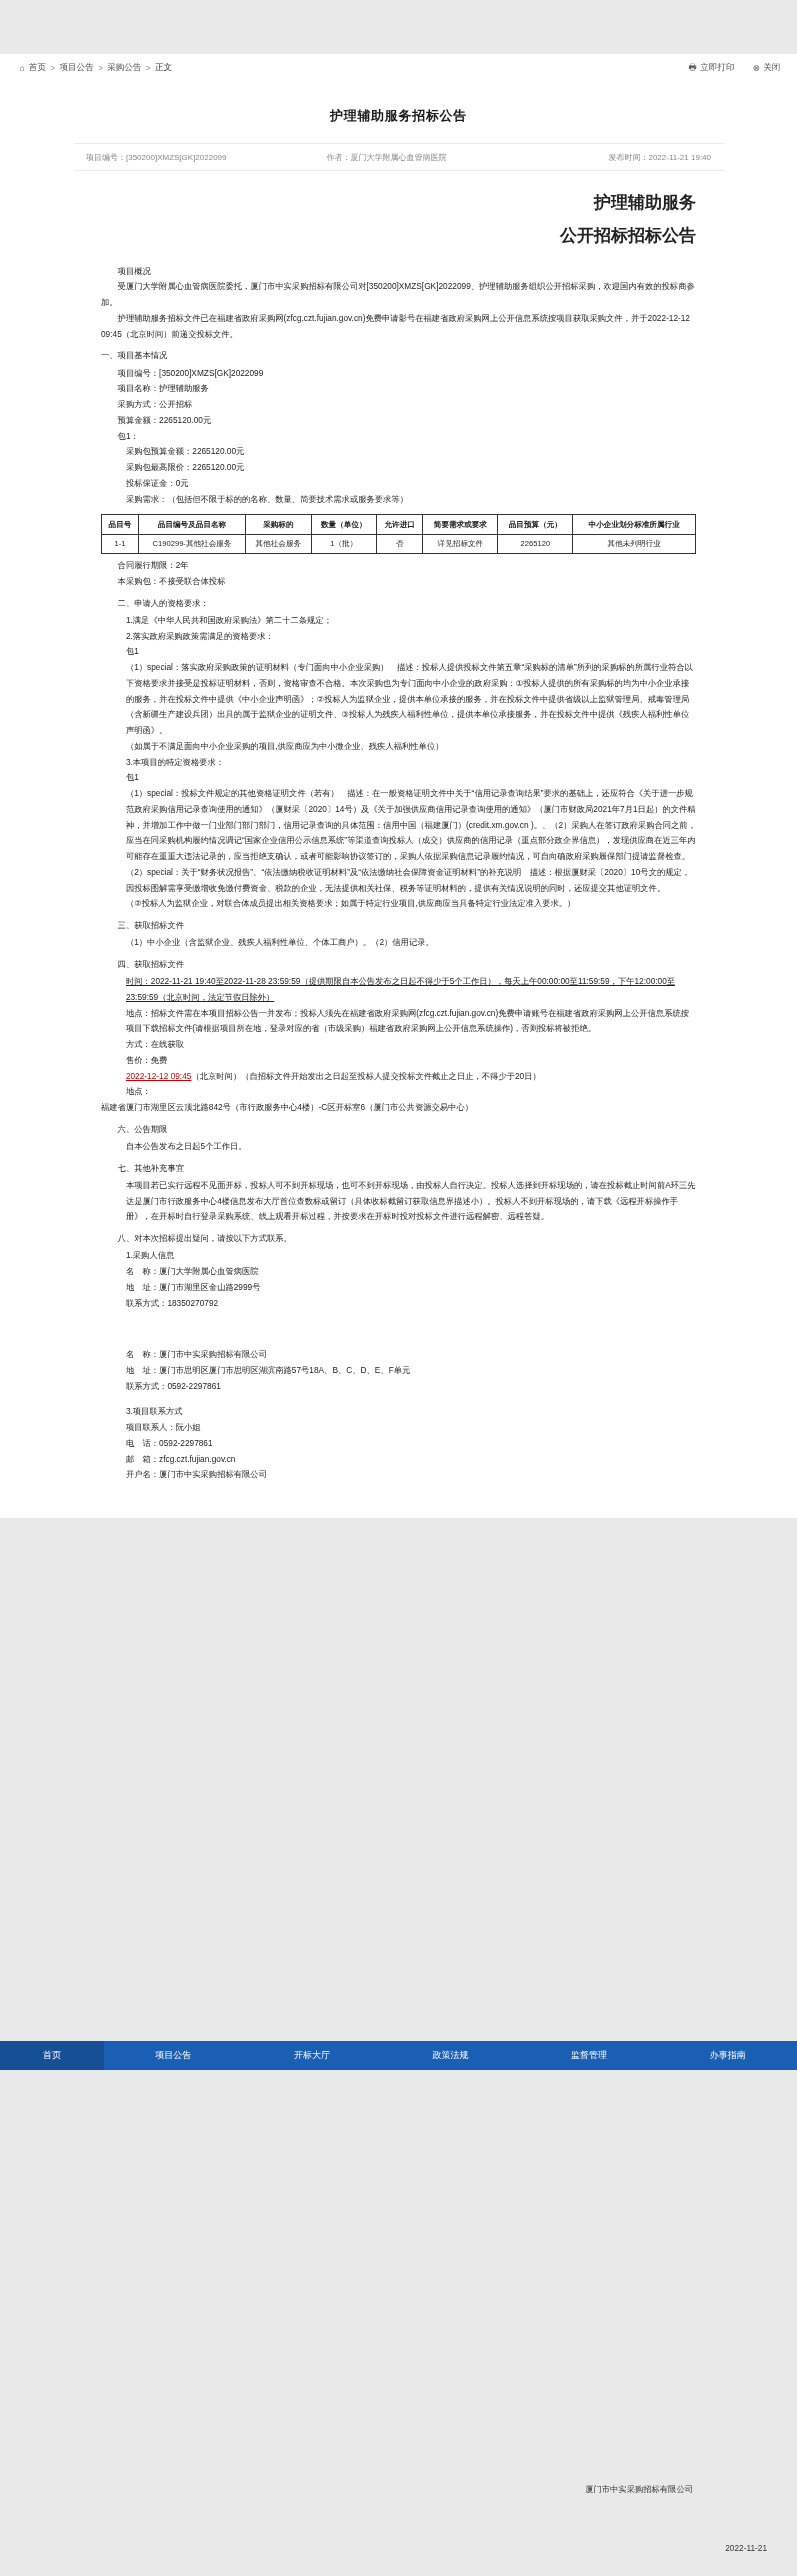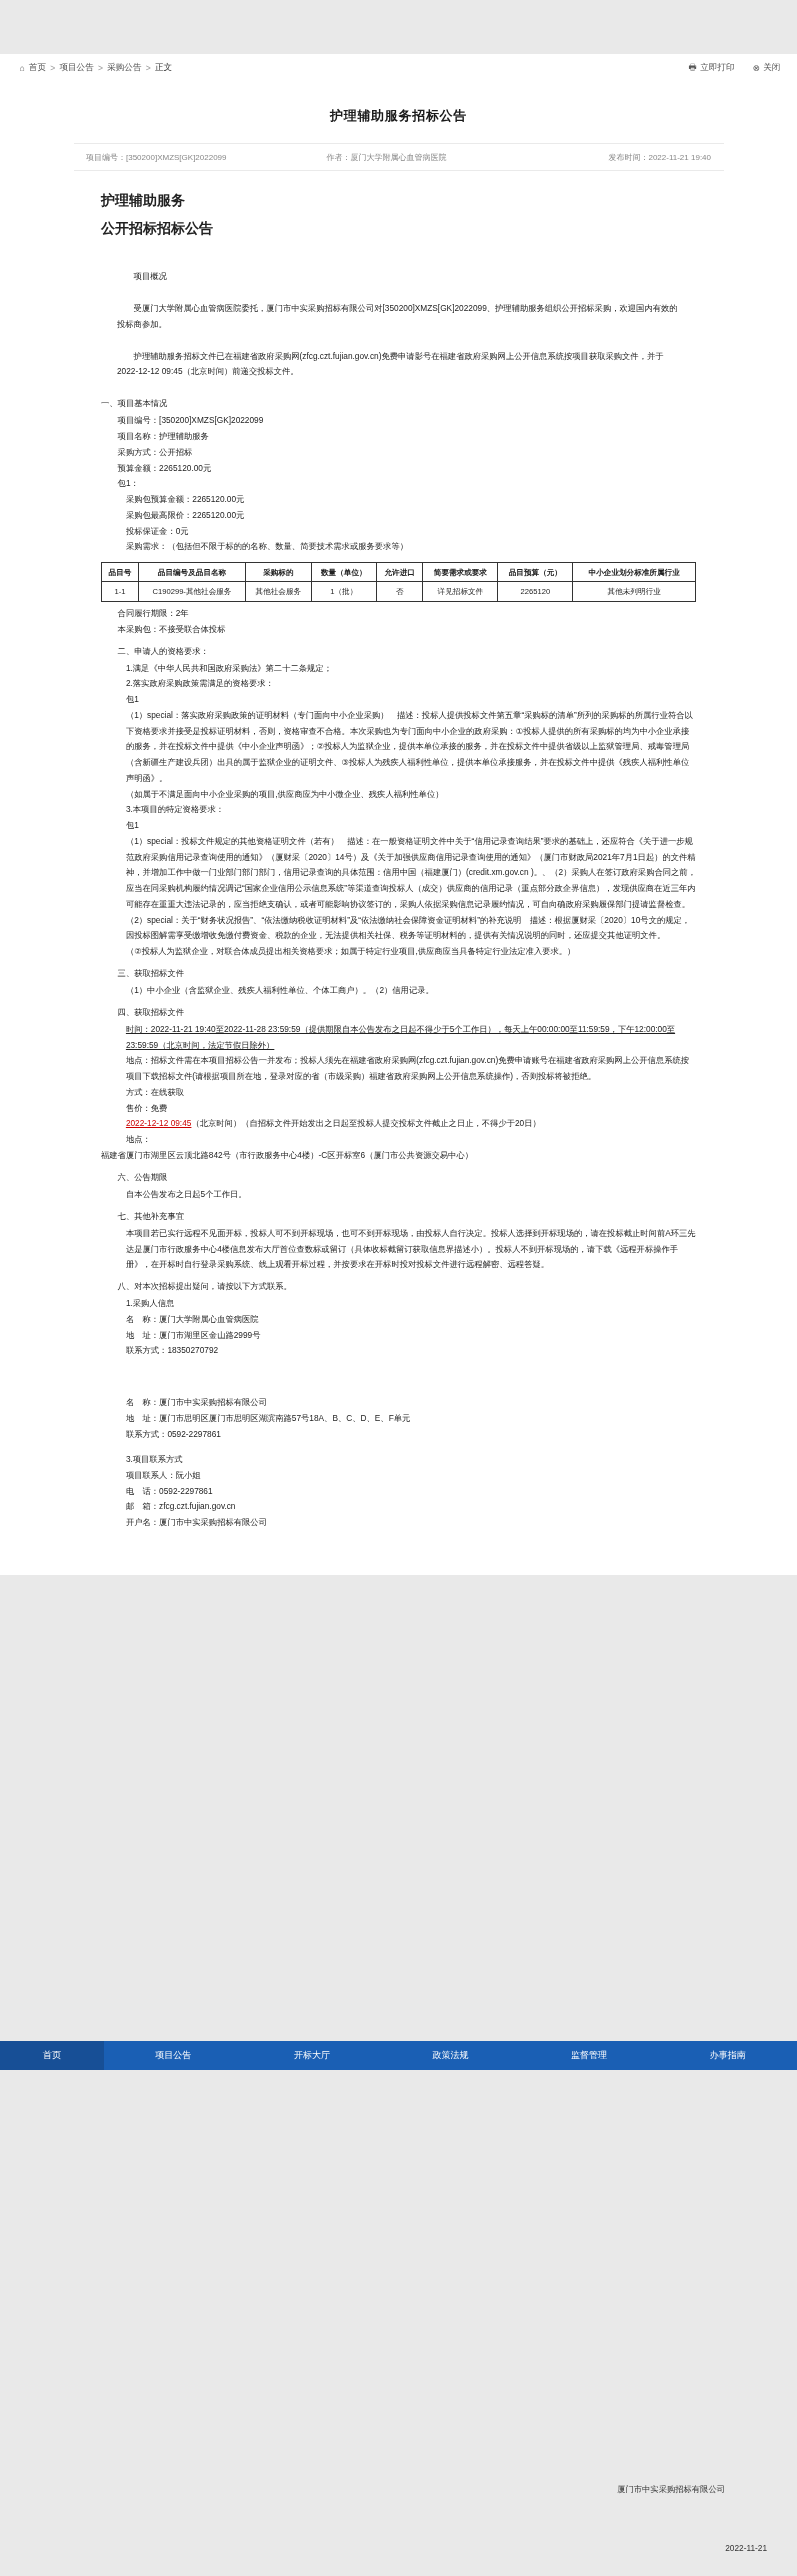--- a/index.html
+++ b/index.html
@@ -4,43 +4,43 @@
 <style>
   html,body{margin:0;padding:0;background:#e9e9e9;}
   body{font-family:"Liberation Sans","DejaVu Sans",sans-serif;color:#222;}
   .page{width:797px;min-height:2576px;position:relative;background:#e9e9e9;}
   .topbar{position:absolute;left:0;top:54px;width:797px;height:28px;background:#ffffff;border-bottom:0.7px solid #e2e2e2;display:flex;align-items:center;}
   .crumb{margin-left:19.4px;font-size:8.6px;color:#555;display:flex;align-items:center;gap:4.2px;}
   .crumb .sep{color:#999;}
   .crumb .cur{color:#333;}
   .topbar-right{margin-left:auto;margin-right:16.6px;display:flex;align-items:center;gap:18px;font-size:8.6px;color:#555;}
   .topbar-right .item{display:flex;align-items:center;gap:3.5px;}
-  .sheet{position:absolute;left:0;top:82px;width:797px;background:#ffffff;padding-bottom:44px;}
+  .sheet{position:absolute;left:0;top:82px;width:797px;background:#ffffff;padding-bottom:35px;}
   .doc-title{text-align:center;font-size:13px;font-weight:bold;color:#1a1a1a;padding-top:25px;letter-spacing:0.7px;}
   .meta{margin:18px auto 0;width:650px;border-top:0.7px solid #eaeaea;border-bottom:0.7px solid #eaeaea;padding:7.6px 0;display:flex;font-size:8px;color:#888;}
   .meta div{flex:1;text-align:left;}
   .meta .m1{text-align:left;padding-left:12.5px;flex:1.25;}
   .meta .m3{text-align:right;padding-right:12.5px;}
   .body-area{width:595px;margin:0 auto;padding-top:18px;font-size:8.3px;line-height:1.9;color:#222;}
-  .big-c{text-align:left;font-size:14px;font-weight:bold;line-height:1.7;margin-bottom:4.2px;}
-  .p{margin:16px;text-indent:2em;}
+  .big-c{text-align:right;font-size:17px;font-weight:bold;line-height:1.7;margin-bottom:4.2px;}
+  .p{margin:0;text-indent:2em;}
   .p-n{margin:0;}
   .sec{margin-top:6px;margin-bottom:1.4px;font-family:Liberation Mono, monospace;}
   .ind1{padding-left:2em;}
   .ind2{padding-left:3em;}
   .ul{text-decoration:underline;}
   .red{color:#c00;}
   .gap{height:8.3px;}
   table.bid{width:100%;border-collapse:collapse;margin:7px 0 4.2px;font-size:7.6px;}
   table.bid th,table.bid td{border:0.7px solid #333;padding:3.5px 2.8px;text-align:center;line-height:1.5;}
   table.bid th{font-weight:bold;}
   .navbar{position:absolute;left:0;top:2041px;width:797px;height:29px;background:#1a5fb4;display:flex;align-items:center;}
   .navbar .nav-home{width:104px;height:29px;background:#174f96;color:#fff;font-size:9.3px;display:flex;align-items:center;justify-content:center;}
   .navbar .nav-item{flex:1;text-align:center;color:#fff;font-size:9px;}
-  .footer-sign{position:absolute;left:0;top:2484px;width:797px;text-align:right;padding-right:72px;font-size:8.3px;color:#333;box-sizing:border-box;}
+  .footer-sign{position:absolute;left:0;top:2484px;width:797px;text-align:right;padding-right:104px;font-size:8.3px;color:#333;box-sizing:border-box;}
   .footer-date{position:absolute;left:0;top:2543px;width:797px;text-align:right;padding-right:30px;font-size:8.3px;color:#333;box-sizing:border-box;}
 </style>
 </head>
 <body>
 
 <div class="page">
 
   <div class="topbar">
     <div class="crumb">
       <span>⌂</span>

